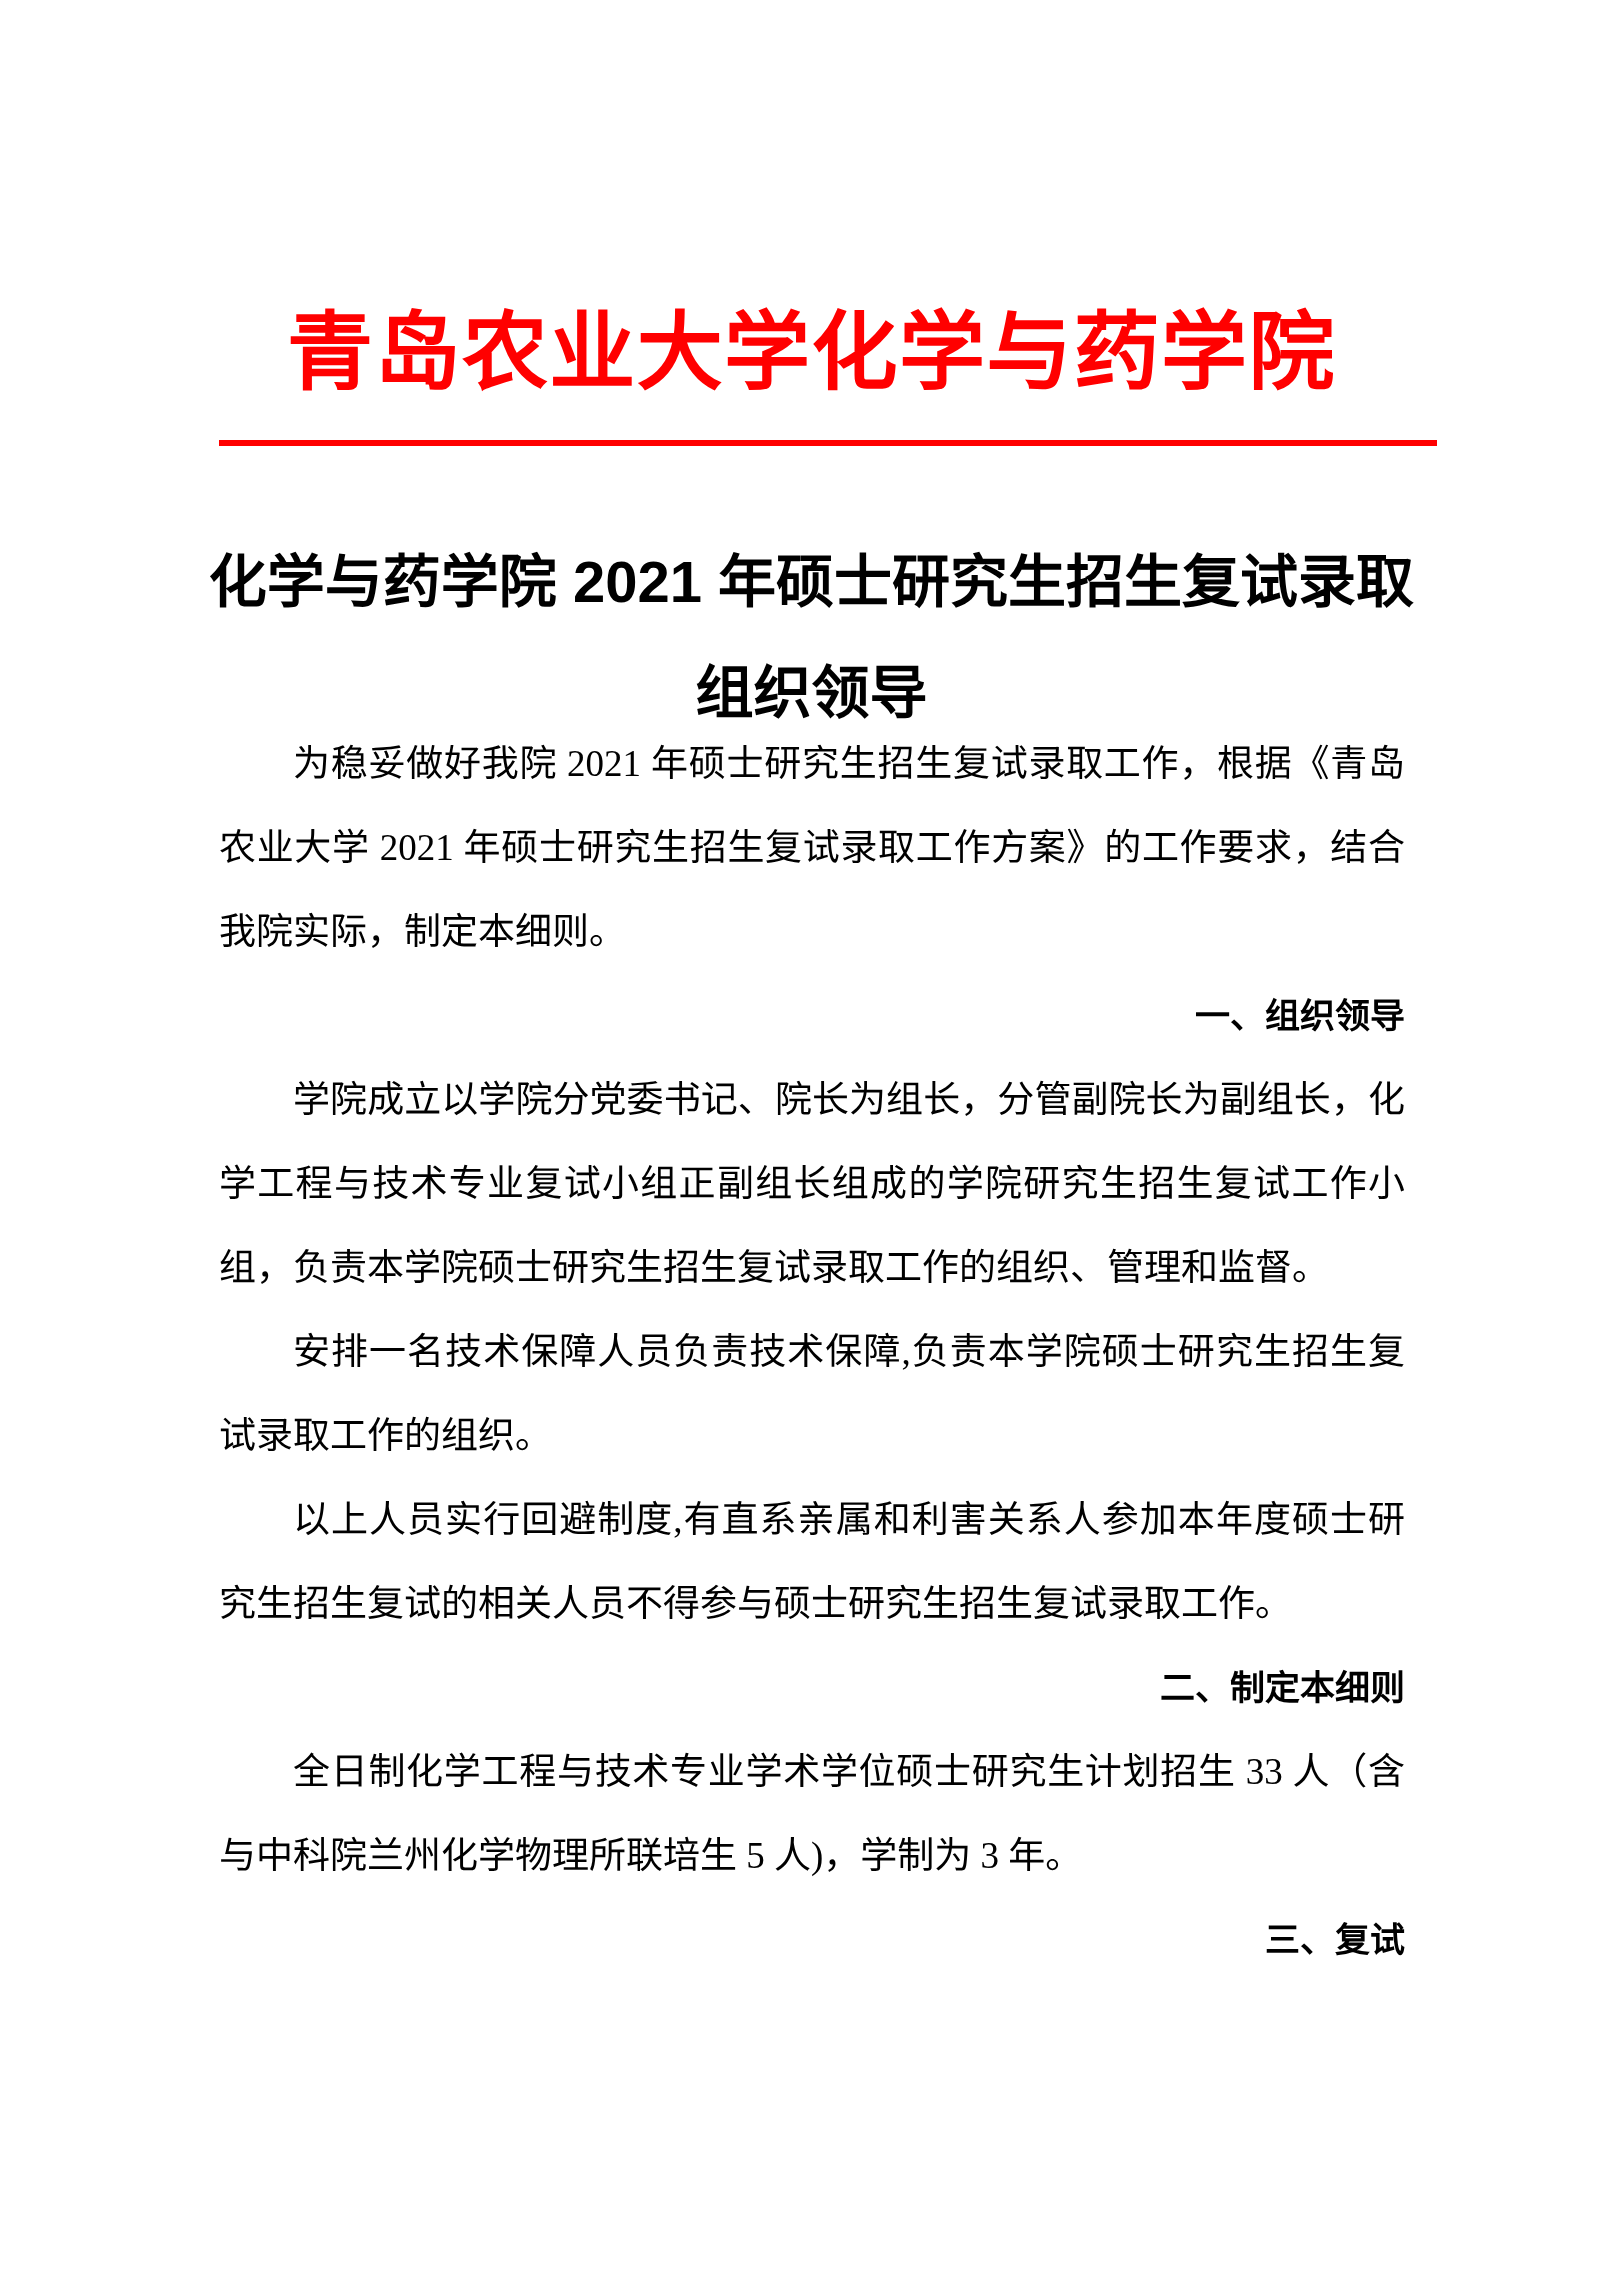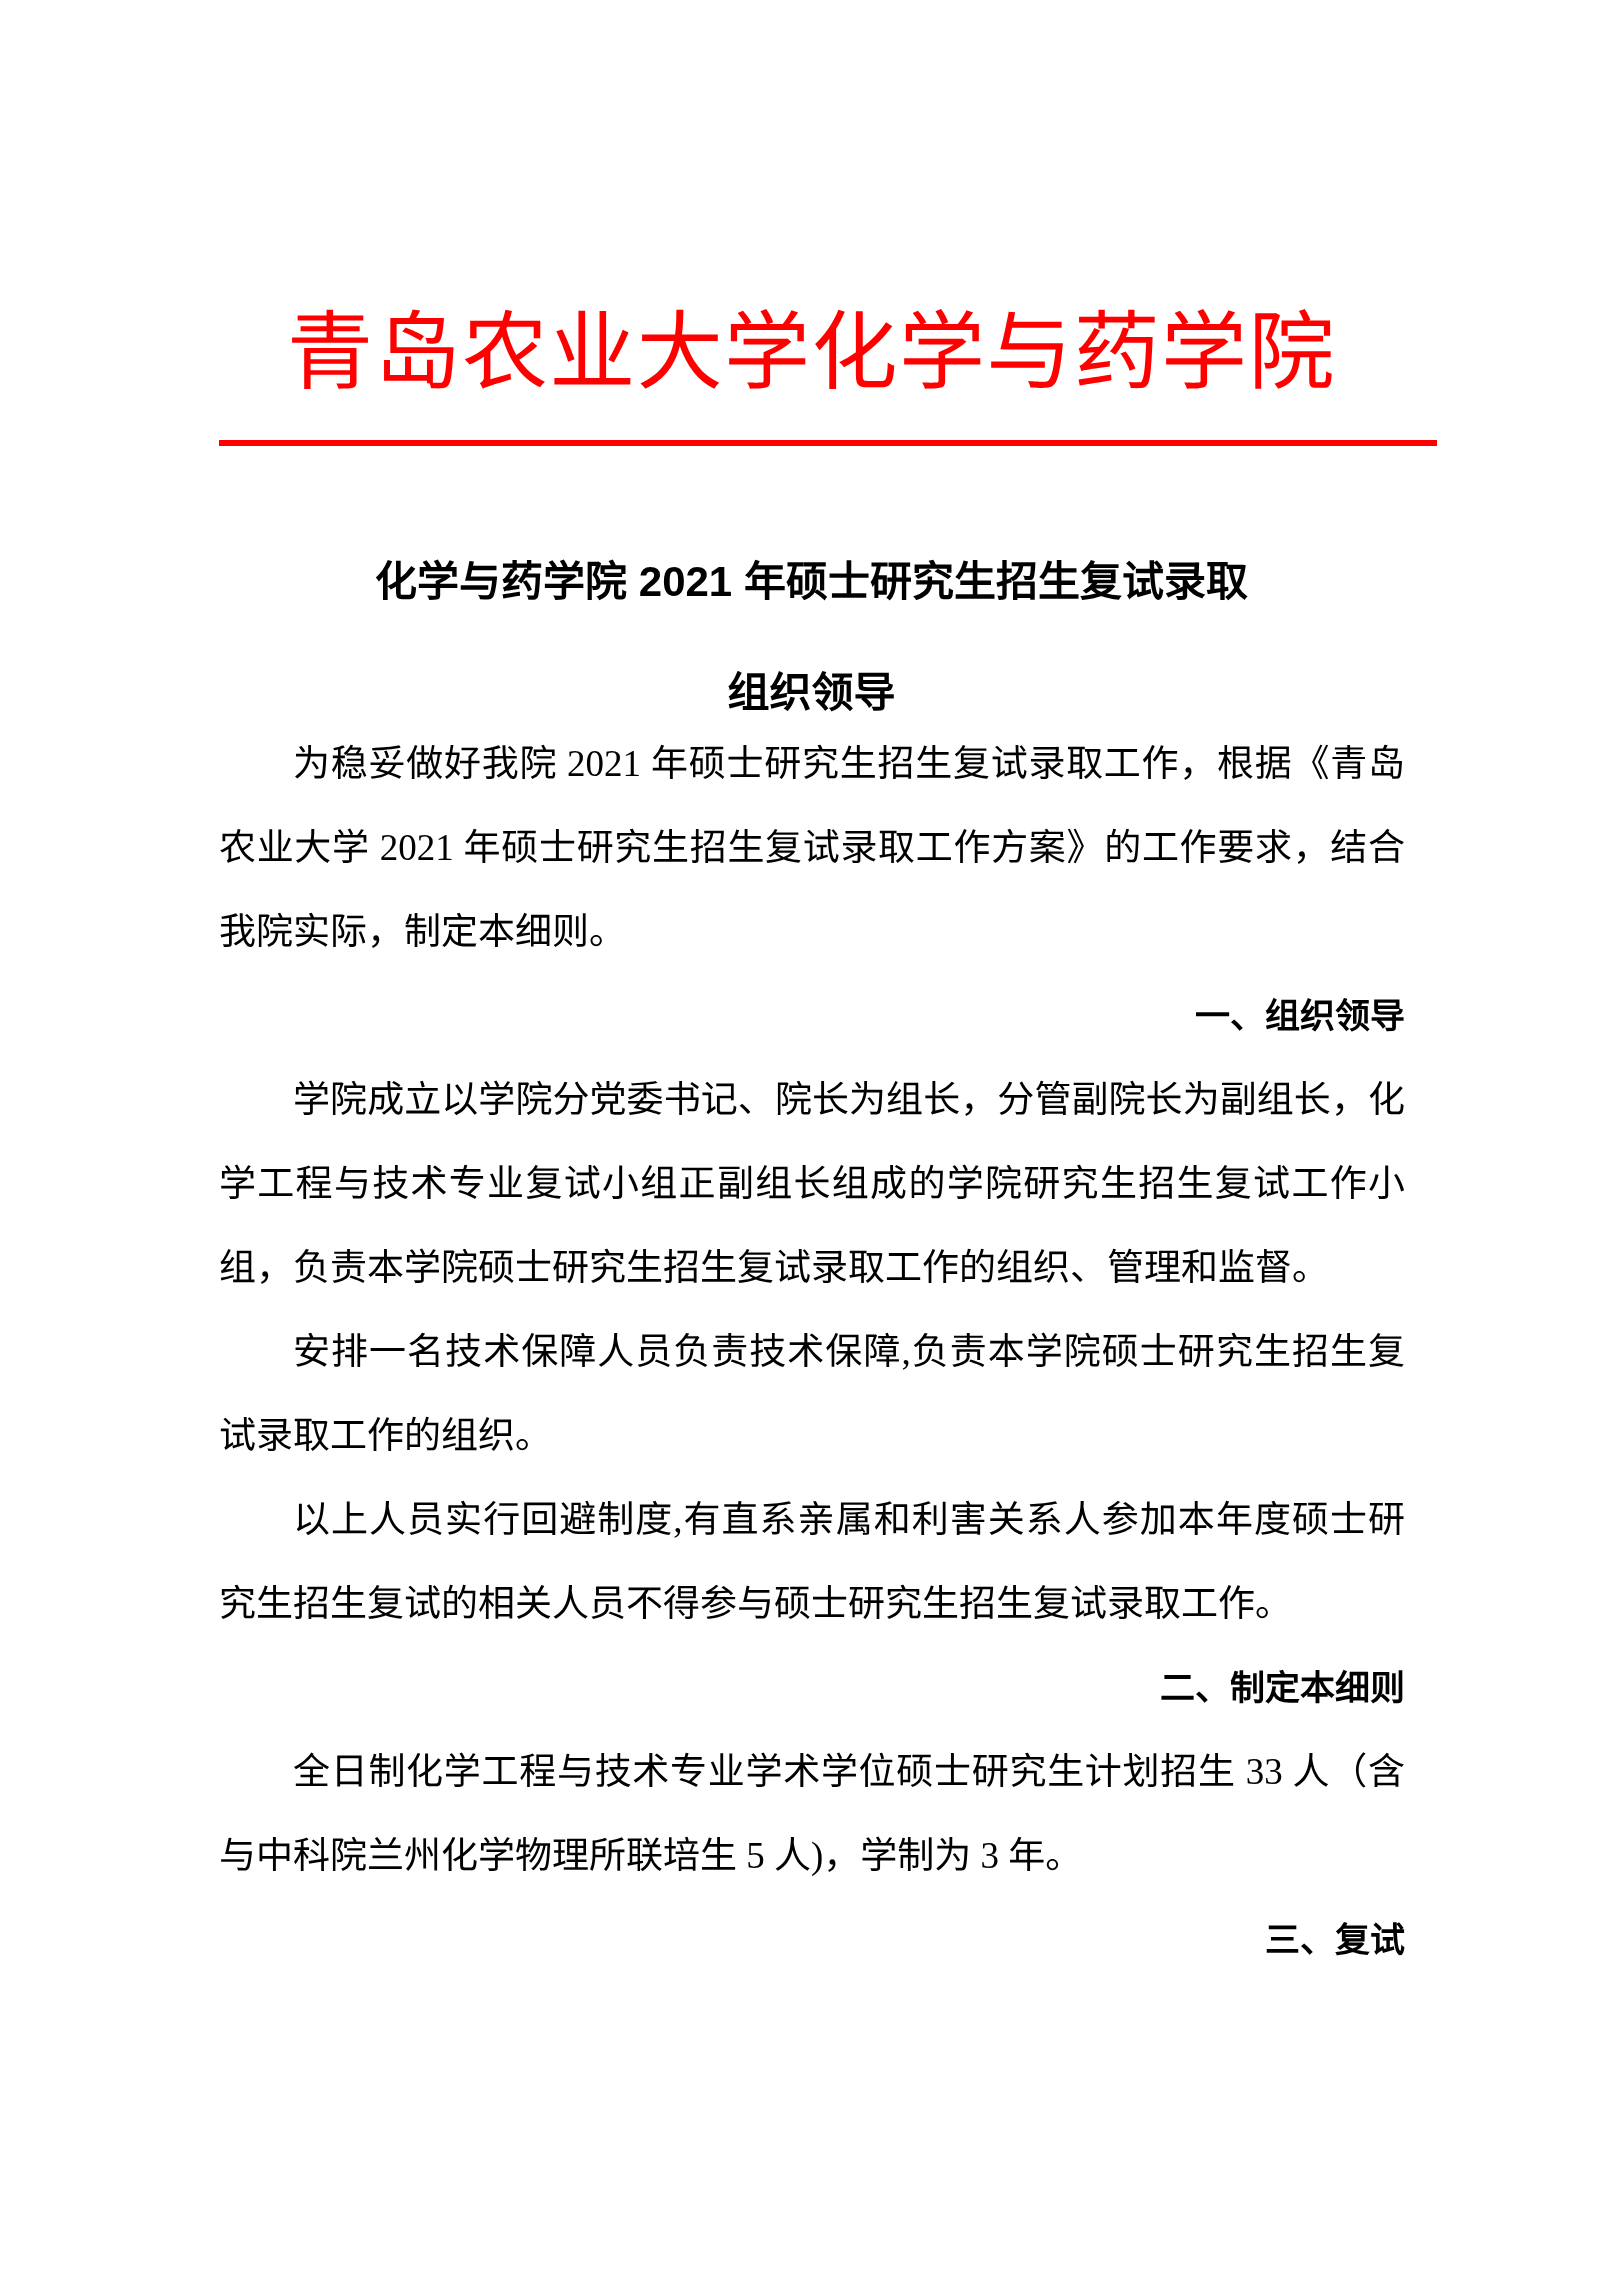--- a/index.html
+++ b/index.html
@@ -23,42 +23,42 @@
   
   .uni-title {
     position: absolute;
     top: 299px;
     left: 0;
     width: 100%;
     text-align: center;
     color: #ff0000;
     font-size: 86px;
     line-height: 109px;
-    font-weight: normal;
+    font-weight: bold;
     letter-spacing: 1.4px;
     font-family: "Liberation Serif", "DejaVu Serif", serif;
     white-space: nowrap;
   }
   .red-rule {
     position: absolute;
     top: 440px;
     left: 219px;
     width: 1218px;
     height: 6.1px;
     background: #ff0000;
   }
   
   .doc-title {
     position: absolute;
     top: 526px;
     left: 0;
     width: 100%;
     margin: 0;
     text-align: center;
-    font-size: 42px;
+    font-size: 58px;
     line-height: 111px;
     font-weight: bold;
     font-family: "Liberation Sans", "DejaVu Sans", sans-serif;
     color: #000000;
   }
   .doc-title .t-line {
     display: block;
     white-space: nowrap;
   }
   

